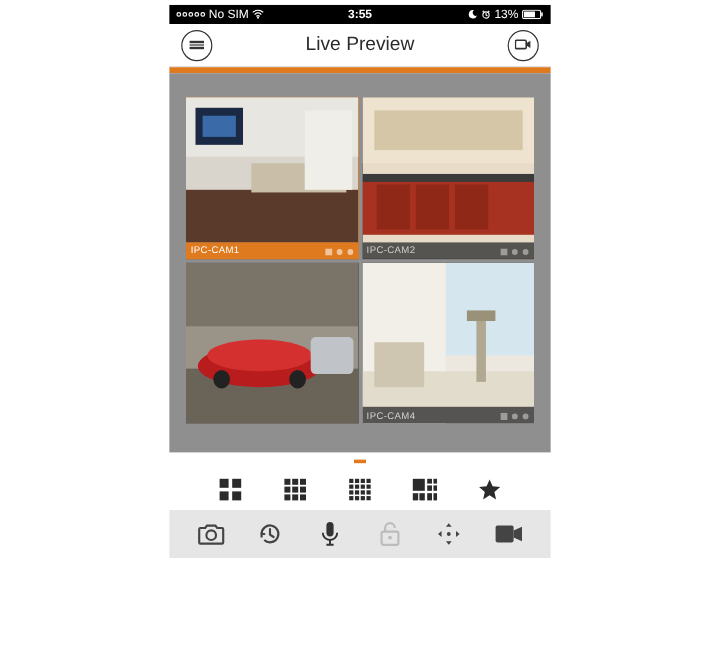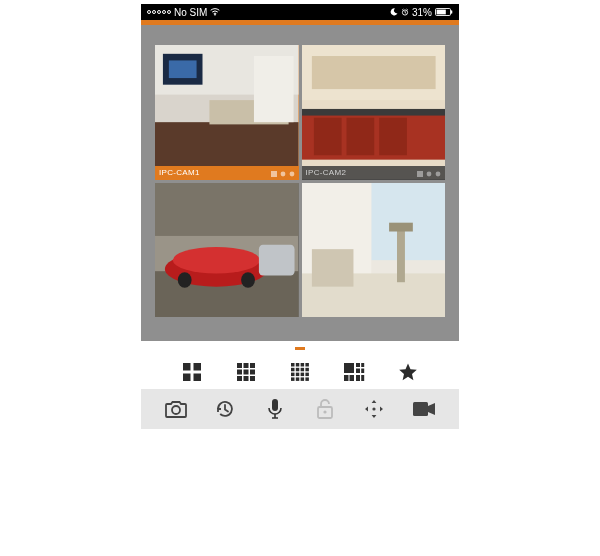--- a/index.html
+++ b/index.html
@@ -66,44 +66,63 @@
             <span></span>
           </span>
         <span>No SIM</span>
         <span class="wifi">
           <svg width="10" height="8" viewBox="0 0 10 8">
               <path d="M5 7 L5 7 M1 2 Q5 -1 9 2 M2.5 3.8 Q5 1.8 7.5 3.8 M4 5.4 Q5 4.6 6 5.4" stroke="#fff" stroke-width="1" fill="none" stroke-linecap="round"></path>
               <circle cx="5" cy="6.6" r="0.8" fill="#fff"></circle>
             </svg>
         </span>
       </div>
+      <div class="center">3:55</div>
       <div class="right">
         <span class="moon">
           <svg width="8" height="8" viewBox="0 0 8 8">
               <path d="M5 0.5 A3.5 3.5 0 1 0 7.5 5 A2.6 2.6 0 0 1 5 0.5 Z" fill="#fff"></path>
             </svg>
         </span>
         <span class="alarm">
           <svg width="8" height="8" viewBox="0 0 8 8">
               <circle cx="4" cy="4.5" r="2.6" fill="none" stroke="#fff" stroke-width="0.9"></circle>
               <path d="M4 2.8 V4.5 L5.2 5.3" stroke="#fff" stroke-width="0.9" fill="none"></path>
               <path d="M1.2 2 L2.4 1 M6.8 2 L5.6 1" stroke="#fff" stroke-width="0.9"></path>
             </svg>
         </span>
-        <span>31%</span>
+        <span>13%</span>
         <span class="batt">
           <svg width="18" height="8" viewBox="0 0 18 8">
               <rect x="0.5" y="0.5" width="15" height="7" rx="1.2" fill="none" stroke="#fff" stroke-width="0.9"></rect>
               <rect x="16" y="2.3" width="1.3" height="3.4" rx="0.6" fill="#fff"></rect>
               <rect x="1.6" y="1.6" width="9.2" height="4.8" fill="#fff"></rect>
             </svg>
         </span>
       </div>
     </div>
 
+    <div class="header">
+      <div class="circle-btn">
+        <div class="ham">
+            <span></span>
+            <span></span>
+            <span></span>
+          </div>
+      </div>
+      <div class="title">Live Preview</div>
+      <div class="circle-btn">
+        <span>
+          <svg width="14" height="10" viewBox="0 0 14 10">
+              <rect x="0.5" y="1.5" width="9" height="7" rx="1" fill="none" stroke="#333" stroke-width="1.3"></rect>
+              <path d="M9.5 4 L13 2 V8 L9.5 6 Z" fill="#333"></path>
+            </svg>
+        </span>
+      </div>
+    </div>
 
     <div class="orange-strip"></div>
 
     <div class="camarea">
       <div class="camgrid">
 
         <div class="cam selected">
           <div class="feed">
             <svg viewBox="0 0 145 122" preserveAspectRatio="none">
               <rect width="145" height="122" fill="#d9d4cc"></rect>
@@ -179,20 +198,34 @@
           <div class="feed">
             <svg viewBox="0 0 145 122" preserveAspectRatio="none">
               <rect width="145" height="122" fill="#ece8e0"></rect>
               <rect x="70" y="0" width="75" height="70" fill="#d6e6ee"></rect>
               <rect x="0" y="0" width="70" height="122" fill="#f2efe8"></rect>
               <rect x="0" y="82" width="145" height="40" fill="#e2dccc"></rect>
               <rect x="10" y="60" width="42" height="34" fill="#cfc6b2"></rect>
               <rect x="96" y="40" width="8" height="50" fill="#b0a890"></rect>
               <rect x="88" y="36" width="24" height="8" fill="#9a9278"></rect>
             </svg>
+          </div>
+          <div class="labelbar gray">
+            <span>IPC-CAM4</span>
+            <div class="mini-icons">
+              <span><svg width="6" height="6" viewBox="0 0 6 6">
+                    <rect width="6" height="6" fill="#bbb"></rect>
+                  </svg></span>
+              <span><svg width="6" height="6" viewBox="0 0 6 6">
+                    <circle cx="3" cy="3" r="2.4" fill="#bbb"></circle>
+                  </svg></span>
+              <span><svg width="6" height="6" viewBox="0 0 6 6">
+                    <circle cx="3" cy="3" r="2.4" fill="#bbb"></circle>
+                  </svg></span>
+            </div>
           </div>
         </div>
 
       </div>
     </div>
 
     <div class="pager">
         <span></span>
       </div>
 

